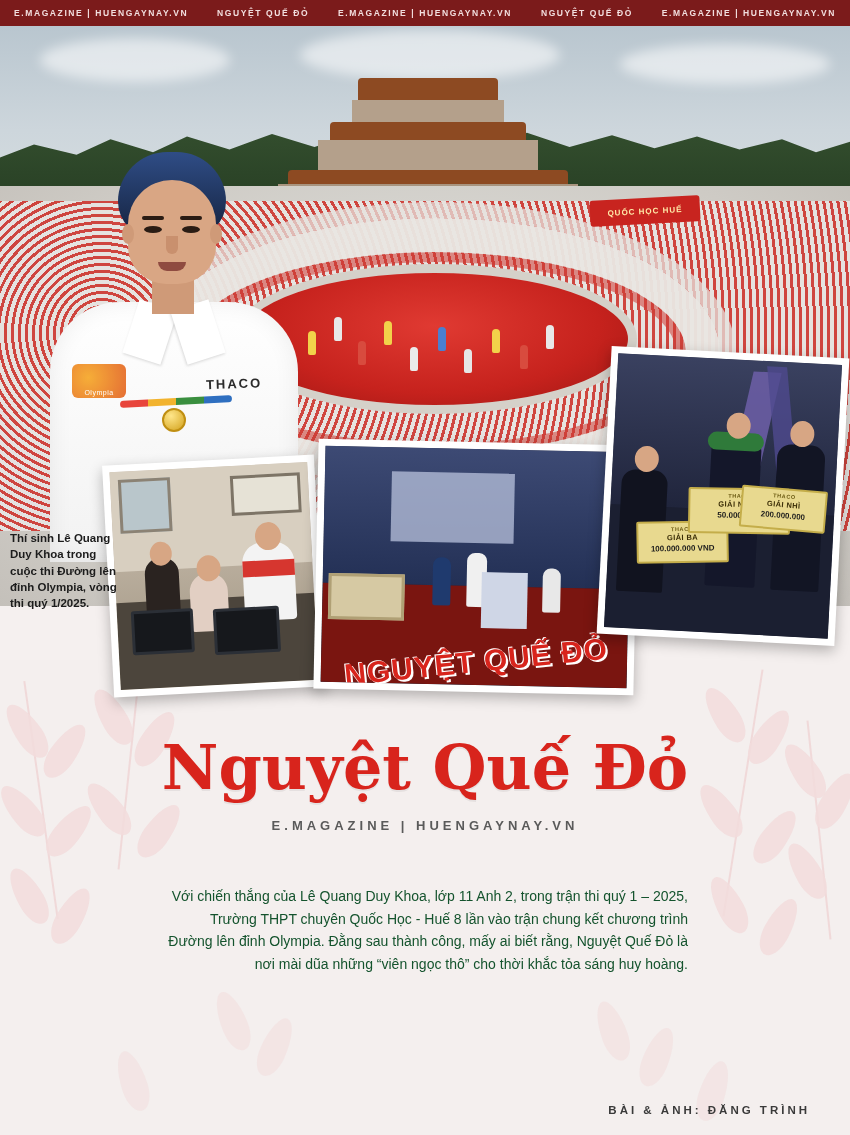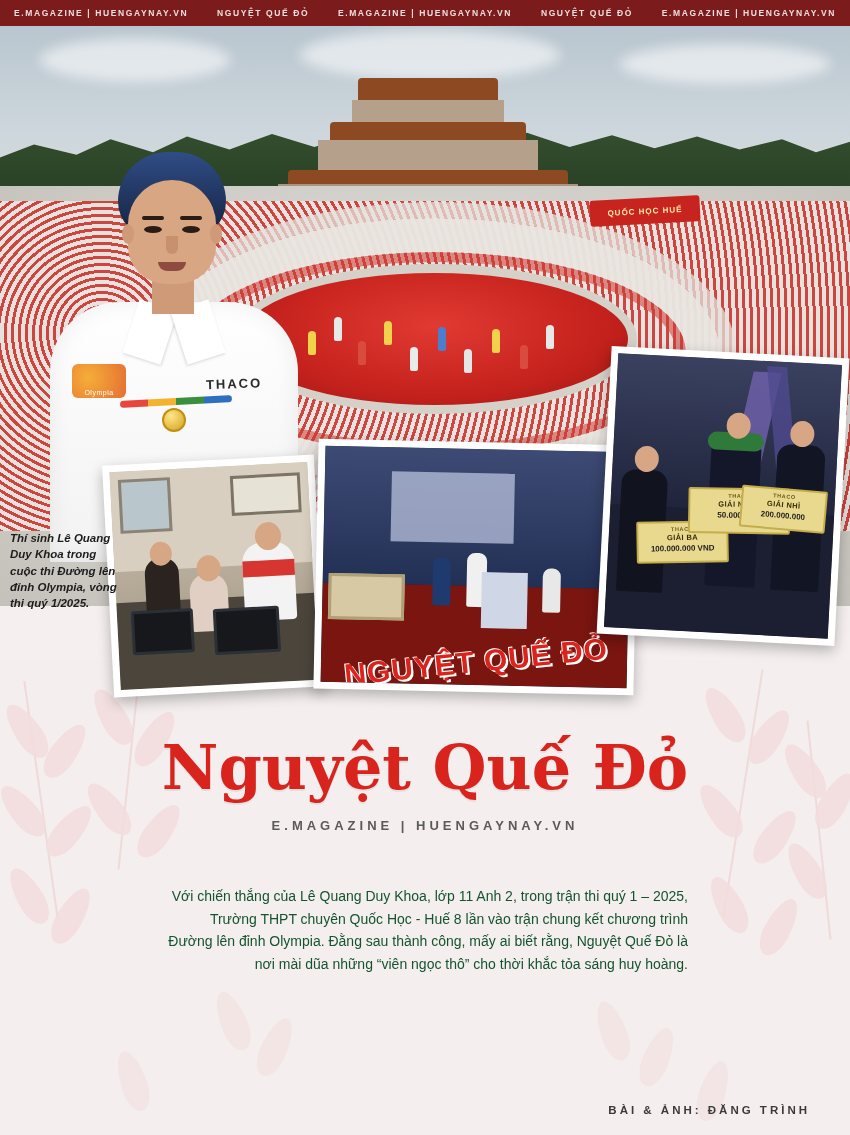--- a/index.html
+++ b/index.html
@@ -232,21 +232,20 @@
   
   .portrait-caption {
     position: absolute;
     left: 10px; top: 530px;
     width: 110px;
     font-size: 11.5px;
     line-height: 1.42;
     color: #1c1c1c;
     font-weight: 600;
     z-index: 20;
-    font-style: italic;
   }
 
   
   .polaroid {
     position: absolute;
     background: #fff;
     padding: 7px;
     box-shadow: 0 5px 14px rgba(0,0,0,.28);
     z-index: 18;
   }

